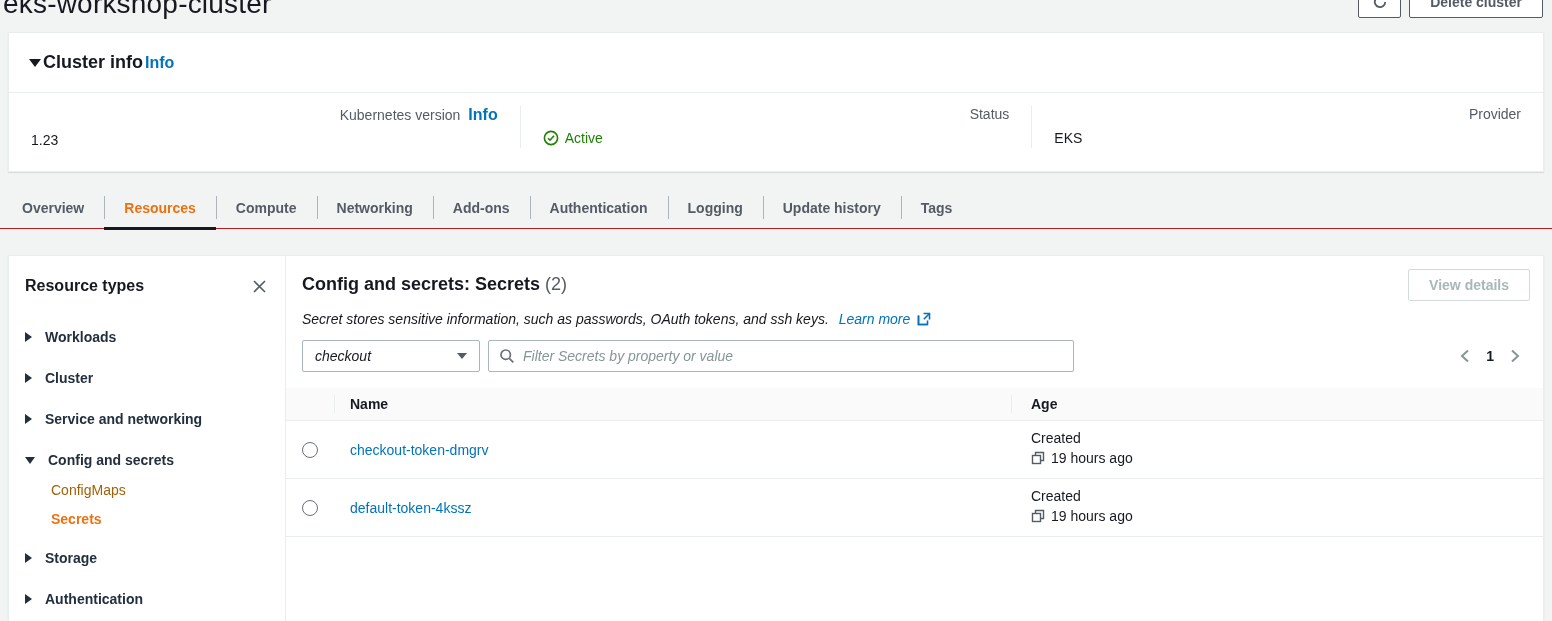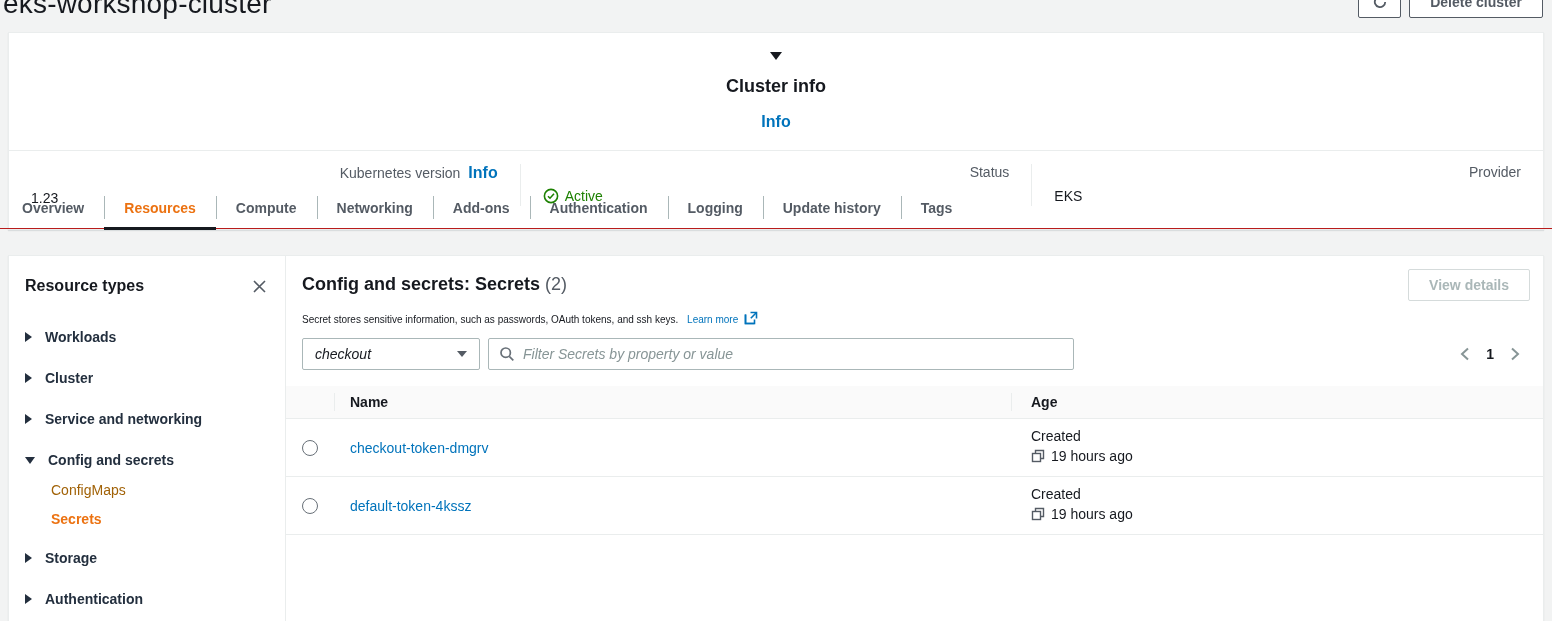--- a/index.html
+++ b/index.html
@@ -26,21 +26,21 @@
   .btn-icon { width:43px; }
   .btn-delete { padding:0 20px; }
 
   
   .cluster-card {
     position:absolute; top:32px; left:8px; right:8px;
     background:#fff; border:1px solid #eaeded; box-shadow:0 1px 1px rgba(0,28,36,.1);
   }
   .cluster-card-header {
     padding:19px 20px; border-bottom:1px solid #eaeded;
-    display:flex; align-items:center; gap:16px;flex-direction:column;
+    display:flex; align-items:center; gap:2px;
   }
   .cluster-card-title { font-size:18px; font-weight:700; }
   .info-link { color:#0073bb; font-size:16px; font-weight:700; cursor:pointer; text-decoration:none; }
   .tri { width:0; height:0; display:inline-block; }
   .tri-down-big { border-left:6px solid transparent; border-right:6px solid transparent; border-top:8px solid #16191f; }
   .cluster-fields { display:flex; padding:13px 0 23px; }
   .field { flex:1; padding:0 22px; }
   .field + .field { border-left:1px solid #eaeded; }
   .field-label { font-size:14px; color:#545b64; display:flex; align-items:center; gap:8px;justify-content:flex-end; }
   .field-value { margin-top:8px; font-size:14px; color:#16191f; display:flex; align-items:center; gap:6px; }
@@ -87,21 +87,21 @@
 
   
   .rmain { flex:1; min-width:0; display:flex; flex-direction:column; }
   .panel-head { display:flex; justify-content:space-between; align-items:flex-start; padding:13px 13px 0 16px; }
   .panel-title { font-size:18px; font-weight:700; padding-top:5px; }
   .panel-count { color:#545b64; font-weight:400; }
   .btn-disabled {
     height:32px; background:#fff; border:1px solid #d5dbdb; border-radius:2px;
     color:#aab7b8; font-weight:700; font-size:14px; padding:0 20px; font-family:inherit;
   }
-  .panel-desc { padding:10px 16px 0; font-size:10px; color:#16191f; }
+  .panel-desc { padding:10px 16px 0; font-size:14px; color:#16191f;font-style:italic; }
   .learn-more { color:#0073bb; text-decoration:none; margin-left:6px; cursor:pointer; }
   .filter-row { display:flex; align-items:center; padding:13px 8px 16px 16px; gap:8px; }
   .dropdown {
     width:178px; height:32px; border:1px solid #aab7b8; border-radius:2px; background:#fff;
     display:flex; align-items:center; justify-content:space-between; padding:0 12px;
     font-size:14px; color:#16191f; cursor:pointer;font-style:italic;
   }
   .caret-down { border-left:5px solid transparent; border-right:5px solid transparent; border-top:6px solid #545b64; }
   .search-box {
     width:586px; height:32px; border:1px solid #aab7b8; border-radius:2px; background:#fff;

